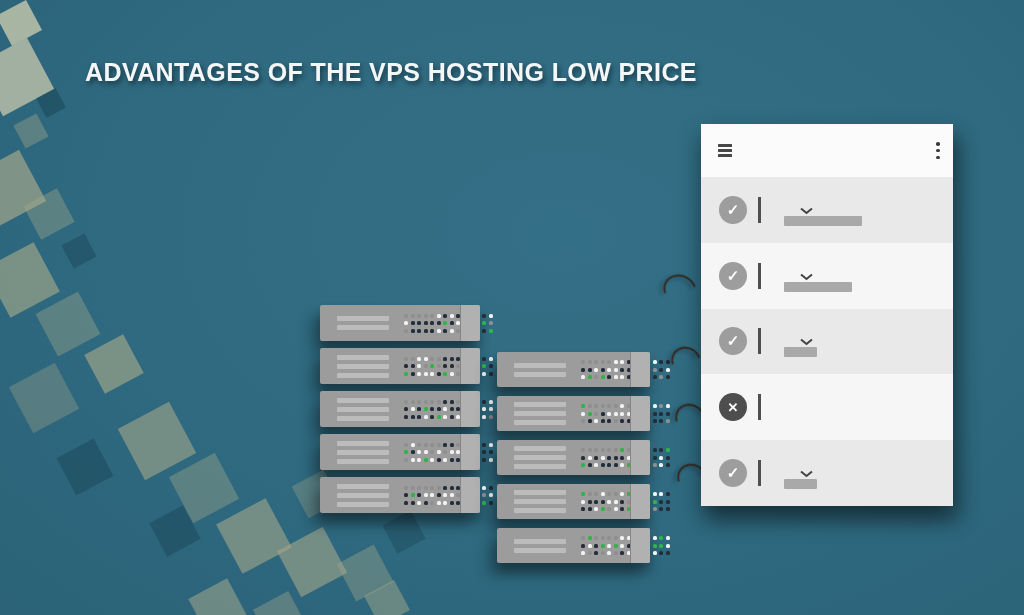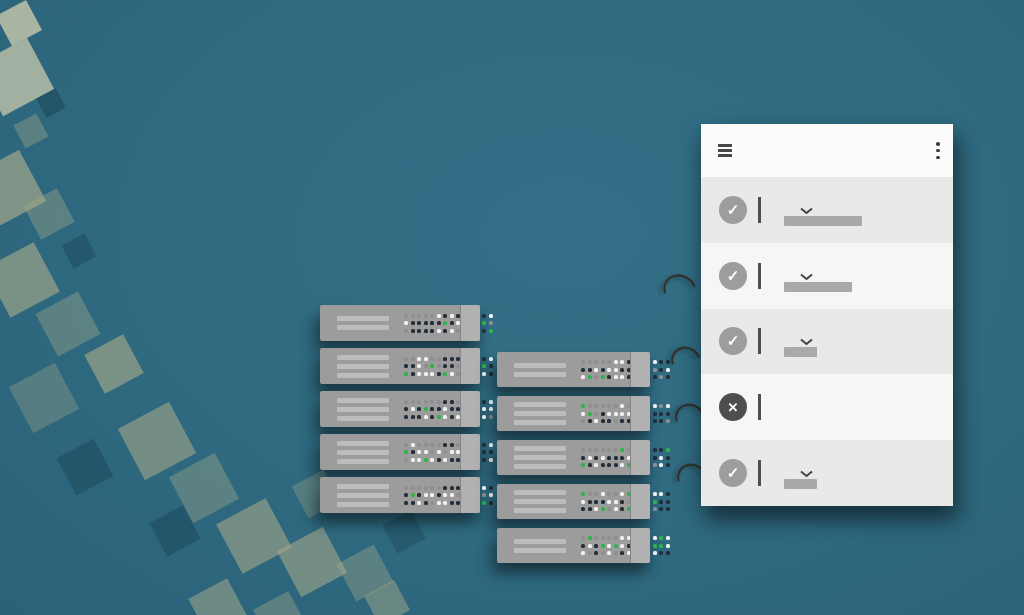--- a/index.html
+++ b/index.html
@@ -81,20 +81,21 @@
       <div class="shape" style="left: 156px; top: 512px; width: 38px; height: 38px; background: rgba(23, 62, 80, 0.4);"></div>
       <div class="shape" style="left: 286px; top: 536px; width: 52px; height: 52px; background: rgba(163, 167, 138, 0.6);"></div>
       <div class="shape" style="left: 344px; top: 552px; width: 42px; height: 42px; background: rgba(163, 167, 138, 0.4);"></div>
       <div class="shape" style="left: 388px; top: 516px; width: 32px; height: 32px; background: rgba(23, 62, 80, 0.35);"></div>
       <div class="shape" style="left: 298px; top: 476px; width: 36px; height: 36px; background: rgba(163, 167, 138, 0.35);"></div>
       <div class="shape" style="left: 196px; top: 586px; width: 44px; height: 44px; background: rgba(163, 167, 138, 0.55);"></div>
       <div class="shape" style="left: 260px; top: 598px; width: 40px; height: 40px; background: rgba(163, 167, 138, 0.4);"></div>
       <div class="shape" style="left: 370px; top: 586px; width: 34px; height: 34px; background: rgba(163, 167, 138, 0.5);"></div>
     </div>
 
+  <h1 class="title">ADVANTAGES OF THE VPS HOSTING LOW PRICE</h1>
 
   <ol class="adv-list" id="advList">
       <li><span class="num"></span><span></span></li>
       <li><span class="num"></span><span></span></li>
       <li><span class="num"></span><span></span></li>
       <li><span class="num"></span><span></span></li>
       <li><span class="num"></span><span></span></li>
     </ol>
 
   <div class="stack stack-left" id="stackLeft">

